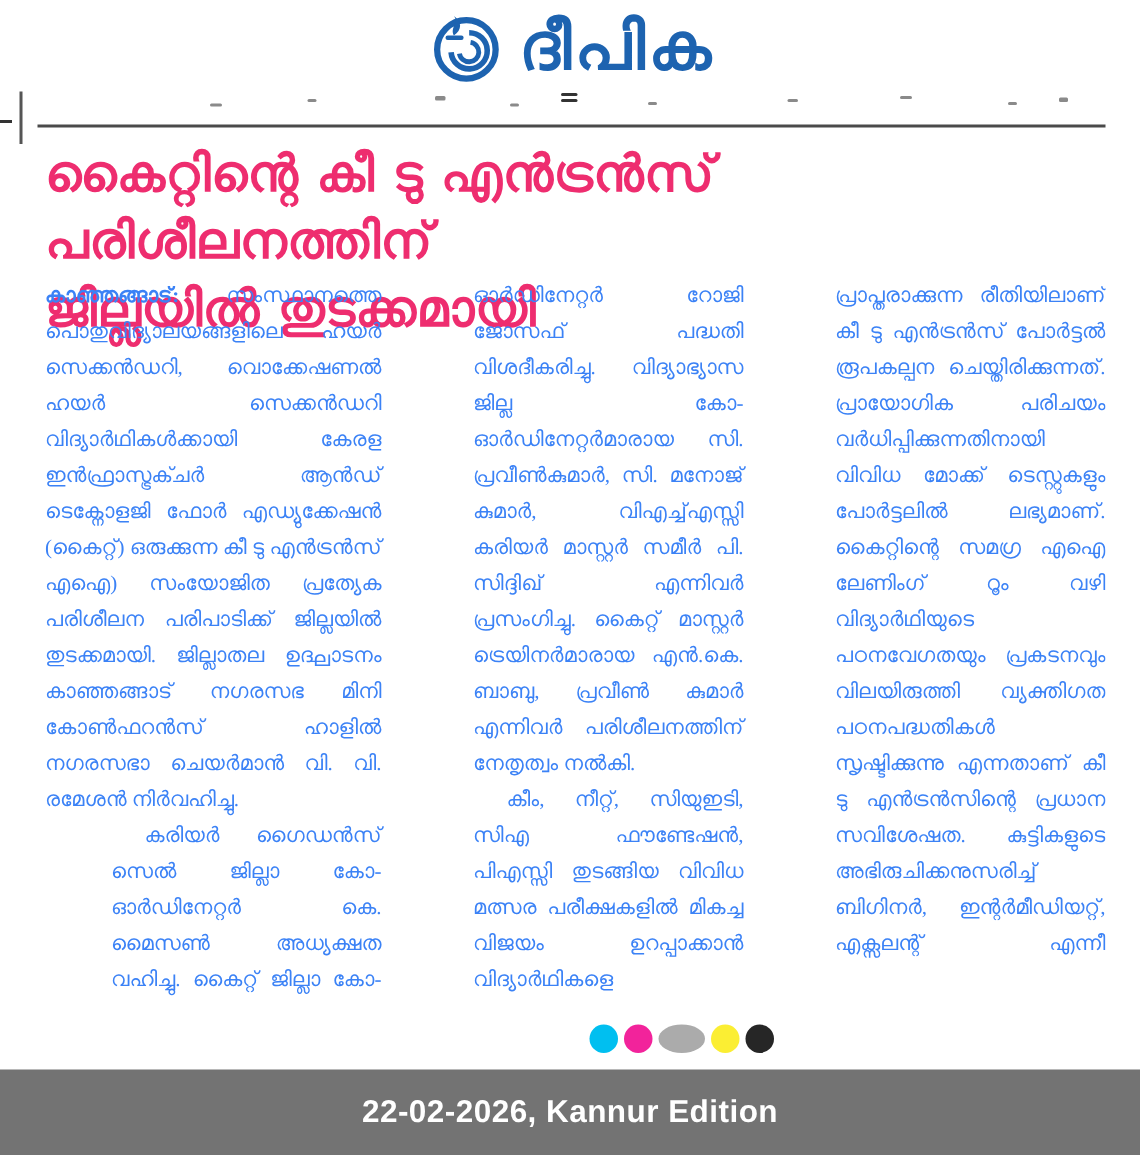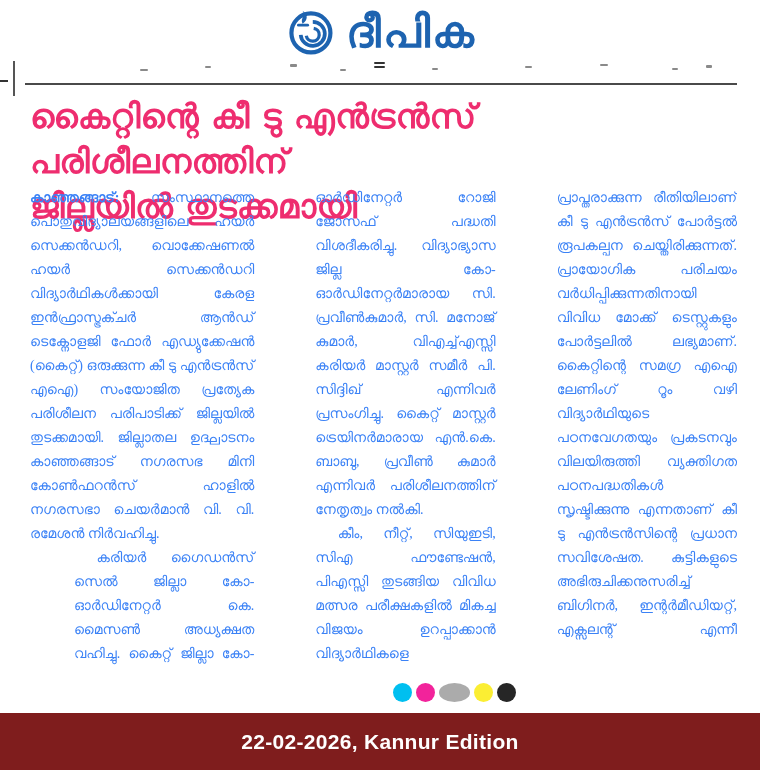--- a/index.html
+++ b/index.html
@@ -107,17 +107,17 @@
   </div>
 
   <div class="print-marks">
     <span class="dot" style="background: rgb(0, 191, 240);"></span>
     <span class="dot" style="background: rgb(242, 35, 155);"></span>
     <span class="dot wide" style="background: rgb(171, 171, 171);"></span>
     <span class="dot" style="background: rgb(251, 238, 51);"></span>
     <span class="dot" style="background: rgb(38, 38, 38);"></span>
   </div>
 
-  <div class="footer" style="background: #7f1d1d;">
+  <div class="footer" style="background: #737373;">
     <span>22-02-2026, Kannur Edition</span>
   </div>
 
 </div>
 
 </body></html>

